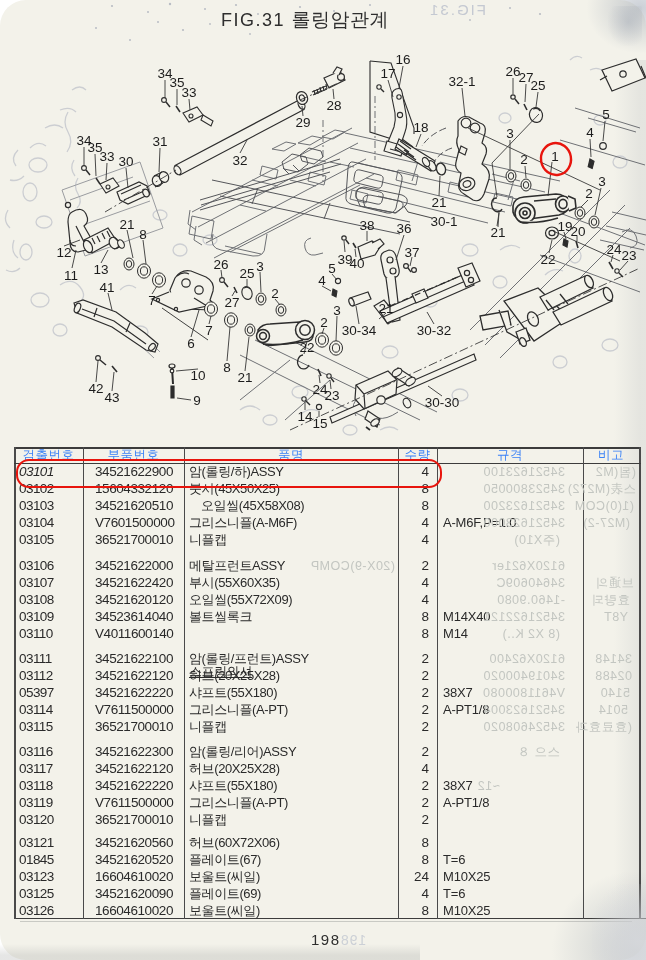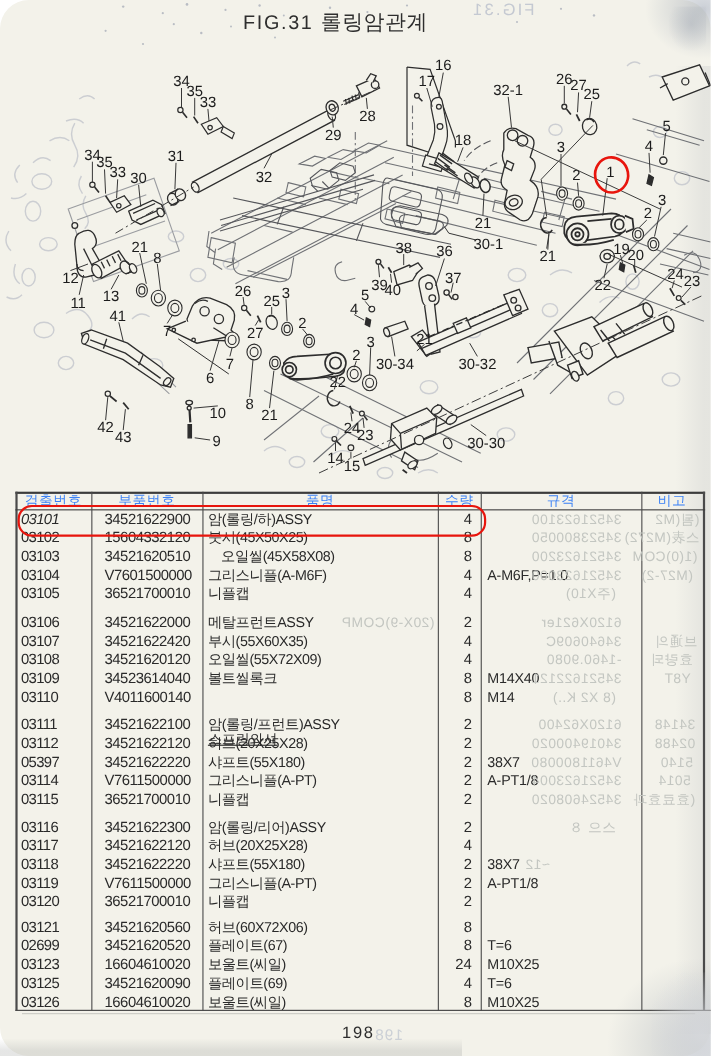--- a/index.html
+++ b/index.html
@@ -790,21 +790,21 @@
 <div class="row c1" style="top:812px;">03120</div>
 <div class="row c2" style="top:812px;">36521700010</div>
 <div class="row c3" style="top:812px;">니플캡</div>
 <div class="row c4" style="top:812px;">2</div>
 
 <div class="row c1" style="top:835px;">03121</div>
 <div class="row c2" style="top:835px;">34521620560</div>
 <div class="row c3" style="top:835px;">허브(60X72X06)</div>
 <div class="row c4" style="top:835px;">8</div>
 
-<div class="row c1" style="top:852px;">02699</div>
+<div class="row c1" style="top:852px;">01845</div>
 <div class="row c2" style="top:852px;">34521620520</div>
 <div class="row c3" style="top:852px;">플레이트(67)</div>
 <div class="row c4" style="top:852px;">8</div>
 <div class="row c5" style="top:852px;">T=6</div>
 
 <div class="row c1" style="top:869px;">03123</div>
 <div class="row c2" style="top:869px;">16604610020</div>
 <div class="row c3" style="top:869px;">보울트(씨일)</div>
 <div class="row c4" style="top:869px;">24</div>
 <div class="row c5" style="top:869px;">M10X25</div>

